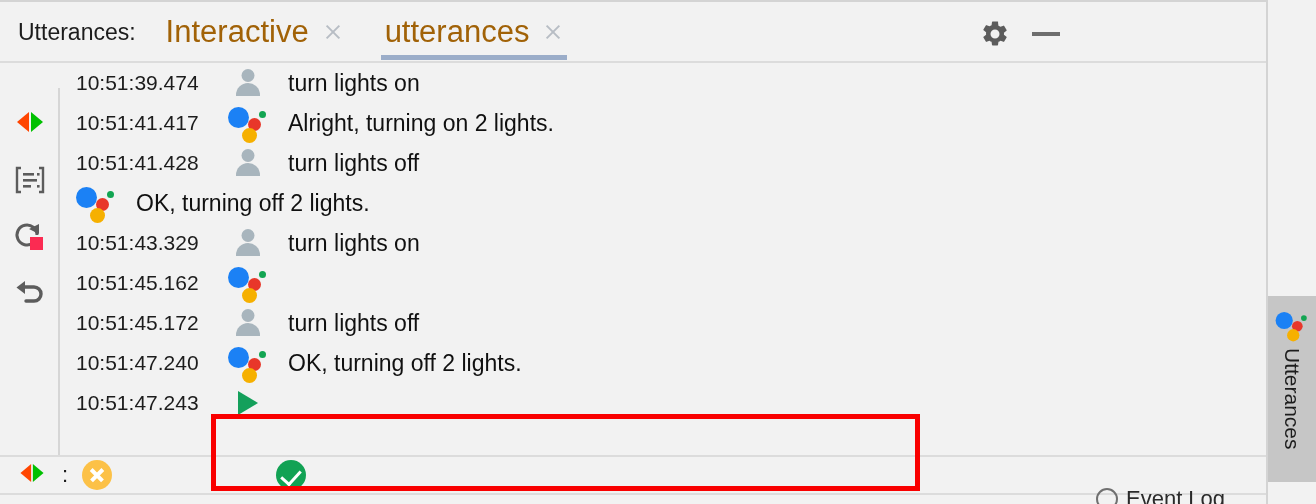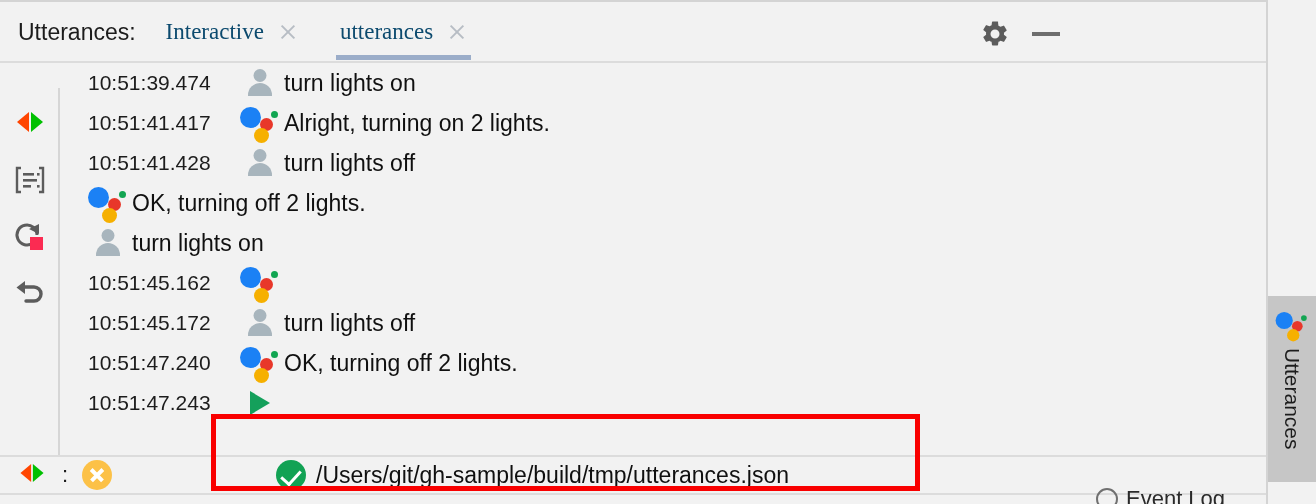--- a/index.html
+++ b/index.html
@@ -51,24 +51,23 @@
 
   .tab {
     position: relative;
     display: flex;
     align-items: center;
     height: 60px;
     padding: 0 6px;
     cursor: default;
   }
   .tab-label {
-    font-size: 23px;
-    color: #0c4a6e;
-    white-space: nowrap;
-    font-family: Liberation Serif, serif;
+    font-size: 31px;
+    color: #a16207;
+    white-space: nowrap;
   }
   .tab-close {
     margin-left: 14px;
     width: 20px; height: 20px;
     position: relative;
     flex: none;
   }
   .tab-close::before, .tab-close::after {
     content: "";
     position: absolute;
@@ -120,21 +119,21 @@
   .gutter-divider {
     position: absolute;
     left: 58px; top: 88px;
     width: 2px; height: 367px;
     background: #d6d6d6;
   }
 
   
   .log {
     position: absolute;
-    left: 72px; top: 63px;
+    left: 60px; top: 63px;
     width: 1206px; height: 392px;
     background: #f2f2f2;
     overflow: hidden;
   }
 
   .log-row {
     position: relative;
     display: flex;
     align-items: center;
     height: 40px;
@@ -158,21 +157,21 @@
     align-items: center;
     justify-content: center;
     position: relative;
     height: 40px;
   }
 
   .msg {
     font-size: 23px;
     color: #101010;
     white-space: nowrap;
-    margin-left: 4px;
+    margin-left: 20px;
   }
   .msg.mono-dash { letter-spacing: 0px; }
 
   
   .person {
     position: relative;
     width: 26px; height: 28px;
   }
   .person .head {
     position: absolute;
@@ -459,20 +458,21 @@
             <i class="blue"></i>
             <i class="red"></i>
             <i class="yellow"></i>
             <i class="green"></i>
           </span>
       </span>
       <span class="msg">OK, turning off 2 lights.</span>
     </div>
 
     <div class="log-row">
+      <span class="ts">10:51:43.329</span>
       <span class="row-icon">
         <span class="person">
             <span class="head"></span>
             <span class="body"></span>
           </span>
       </span>
       <span class="msg">turn lights on</span>
     </div>
 
     <div class="log-row">
@@ -529,21 +529,20 @@
           <path fill="#ff4500" d="M17 3 L17 23 L5 13 Z"></path>
           <path fill="#00c000" d="M19 3 L19 23 L31 13 Z"></path>
         </svg>
       </span>
       <span class="status-colon">:</span>
       <span class="warn-x"></span>
     </div>
 
     <div class="status-path">
       <span class="check-ok"></span>
-      <span class="path-text">/Users/git/gh-sample/build/tmp/utterances.json</span>
     </div>
 
     <div class="status-botline"></div>
   </div>
 
   <div class="bottom-strip"></div>
 
   <div class="annot-box"></div>
 
   <div class="right-strip">

